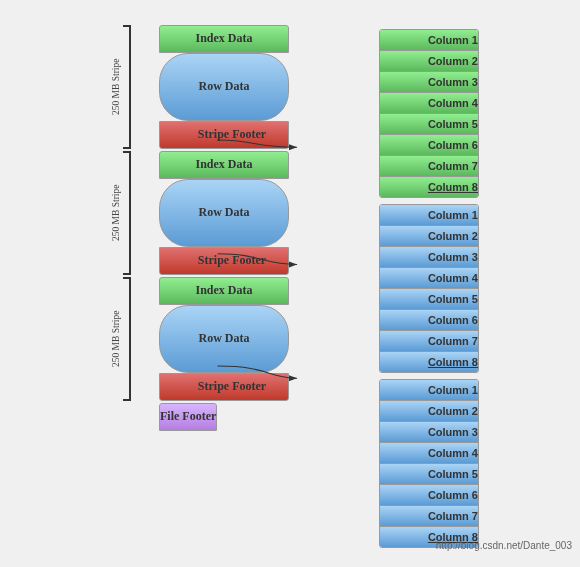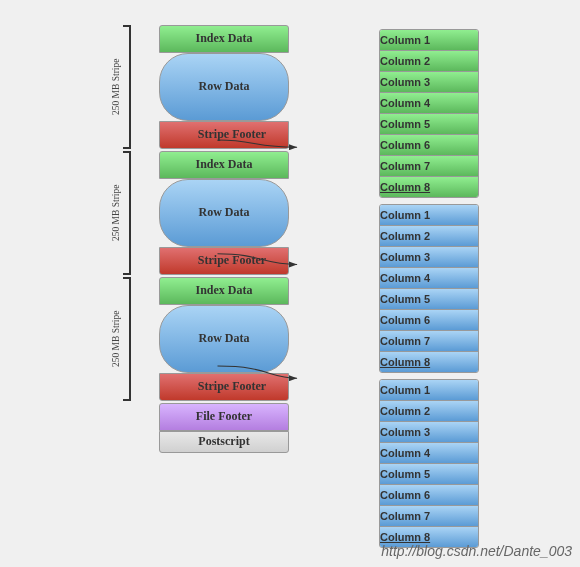--- a/index.html
+++ b/index.html
@@ -59,44 +59,43 @@
     }
     .column-group {
       display: flex;
       flex-direction: column;
       width: 100px;
       border: 1px solid #999;
       border-radius: 3px;
       overflow: hidden;
     }
     .col-block {
-      text-align: left;
+      text-align: right;
       font-size: 11px;
       font-weight: bold;
       color: #333;
       padding: 4px 0;
       border-bottom: 1px solid #999;
     }
     .col-block:last-child {
       border-bottom: none;
       text-decoration: underline;
     }
     .col-green {
       background: linear-gradient(to bottom, #90ee90, #5cb85c);
     }
     .col-blue {
       background: linear-gradient(to bottom, #aad4f5, #5b9bd5);
     }
     .watermark {
       position: absolute;
-      bottom: 8px;
+      bottom: 16px;
       right: 8px;
-      font-size: 14px;
+      font-size: 10px;
       color: #666;
-      font-style: italic;
     }
     .label-vert {
       writing-mode: vertical-lr;
       transform: rotate(180deg);
       font-size: 10px;
       color: #444;
       text-align: center;
       display: flex;
       align-items: center;
       justify-content: center;
@@ -160,23 +159,22 @@
             <div style="width:2px; background:#333; height:100%;"></div>
           </div>
         </div>
         <div style="display:flex; flex-direction:column; width:130px;">
           <div class="block block-index">Index Data</div>
           <div class="block block-row">Row Data</div>
           <div class="block block-footer">Stripe Footer</div>
         </div>
       </div>
 
-      <div style="display:flex; flex-direction:column; width:130px; margin-left:48px;">
+      <div style="display:flex; flex-direction:row; width:130px; margin-left:48px;">
         <div class="block block-file-footer">File Footer</div>
-        <div class="block block-postscript">Postscript</div>
       </div>
     </div>
 
     <div style="display:flex; flex-direction:column; gap:6px; margin-left:90px; margin-top:4px;">
 
       <div class="column-group">
         <div class="col-block col-green">Column 1</div>
         <div class="col-block col-green">Column 2</div>
         <div class="col-block col-green">Column 3</div>
         <div class="col-block col-green">Column 4</div>

